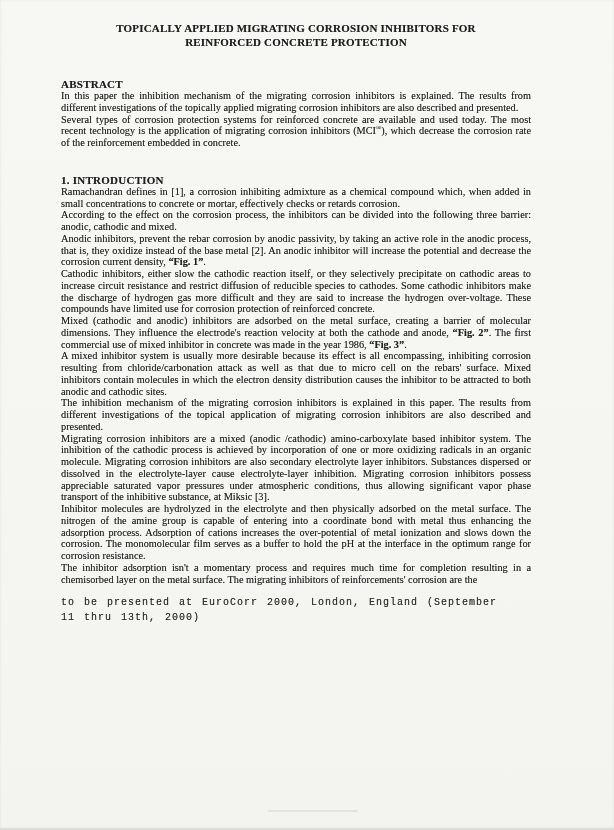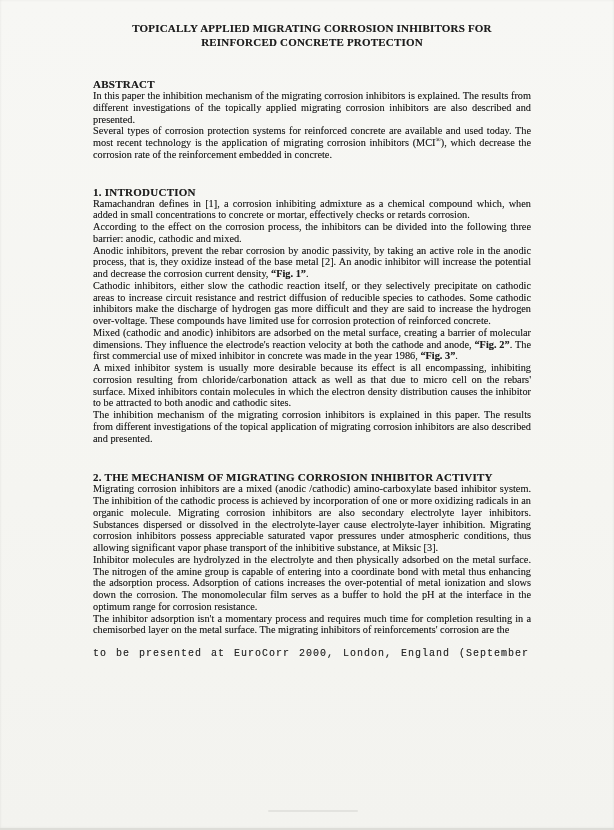--- a/index.html
+++ b/index.html
@@ -7,21 +7,21 @@
     padding: 0;
     background: #f3f3f0;
   }
   .page {
     position: relative;
     width: 614px;
     height: 830px;
     box-sizing: border-box;
     background: linear-gradient(180deg, #f7f7f4 0%, #f5f5f1 60%, #f3f3ef 100%);
     box-shadow: inset 0 -2px 3px rgba(0,0,0,0.06), inset 0 1px 2px rgba(0,0,0,0.03);
-    padding: 22px 83px 0 93px;
+    padding: 22px 83px 0 61px;
     font-family: "Liberation Serif", "DejaVu Serif", serif;
     color: #1d1d1d;
     overflow: hidden;
     text-shadow: 0 0 0.4px rgba(20,20,20,0.45);
   }
   .title {
     text-align: center;
     font-weight: bold;
     font-size: 11px;
     line-height: 13.5px;
@@ -102,26 +102,26 @@
   <div class="body-block">
     <p class="par">Ramachandran defines in [1], a corrosion inhibiting admixture as a chemical compound which, when added in small concentrations to concrete or mortar, effectively checks or retards corrosion.</p>
     <p class="par">According to the effect on the corrosion process, the inhibitors can be divided into the following three barrier: anodic, cathodic and mixed.</p>
     <p class="par"><span>Anodic inhibitors, prevent the rebar corrosion by anodic passivity, by taking an active role in the anodic process, that is, they oxidize instead of the base metal [2]. An anodic inhibitor will increase the potential and decrease the corrosion current density, </span><b>“Fig. 1”</b><span>.</span></p>
     <p class="par">Cathodic inhibitors, either slow the cathodic reaction itself, or they selectively precipitate on cathodic areas to increase circuit resistance and restrict diffusion of reducible species to cathodes. Some cathodic inhibitors make the discharge of hydrogen gas more difficult and they are said to increase the hydrogen over-voltage. These compounds have limited use for corrosion protection of reinforced concrete.</p>
     <p class="par"><span>Mixed (cathodic and anodic) inhibitors are adsorbed on the metal surface, creating a barrier of molecular dimensions. They influence the electrode's reaction velocity at both the cathode and anode, </span><b>“Fig. 2”</b><span>. The first commercial use of mixed inhibitor in concrete was made in the year 1986, </span><b>“Fig. 3”</b><span>.</span></p>
     <p class="par">A mixed inhibitor system is usually more desirable because its effect is all encompassing, inhibiting corrosion resulting from chloride/carbonation attack as well as that due to micro cell on the rebars' surface. Mixed inhibitors contain molecules in which the electron density distribution causes the inhibitor to be attracted to both anodic and cathodic sites.</p>
     <p class="par">The inhibition mechanism of the migrating corrosion inhibitors is explained in this paper. The results from different investigations of the topical application of migrating corrosion inhibitors are also described and presented.</p>
   </div>
 
-  <div class="sec-heading h-mech">2. THE MECHANISM OF MIGRATING CORROSION INHIBITOR ACTIVITY</div>
   <div class="body-block">
     <p class="par">Migrating corrosion inhibitors are a mixed (anodic /cathodic) amino-carboxylate based inhibitor system. The inhibition of the cathodic process is achieved by incorporation of one or more oxidizing radicals in an organic molecule. Migrating corrosion inhibitors are also secondary electrolyte layer inhibitors. Substances dispersed or dissolved in the electrolyte-layer cause electrolyte-layer inhibition. Migrating corrosion inhibitors possess appreciable saturated vapor pressures under atmospheric conditions, thus allowing significant vapor phase transport of the inhibitive substance, at Miksic [3].</p>
     <p class="par">Inhibitor molecules are hydrolyzed in the electrolyte and then physically adsorbed on the metal surface. The nitrogen of the amine group is capable of entering into a coordinate bond with metal thus enhancing the adsorption process. Adsorption of cations increases the over-potential of metal ionization and slows down the corrosion. The monomolecular film serves as a buffer to hold the pH at the interface in the optimum range for corrosion resistance.</p>
     <p class="par">The inhibitor adsorption isn't a momentary process and requires much time for completion resulting in a chemisorbed layer on the metal surface. The migrating inhibitors of reinforcements' corrosion are the</p>
   </div>
 
   <div class="footer-note">
     <div>to be presented at EuroCorr 2000, London, England (September</div>
+    <div>11 thru 13th, 2000)</div>
   </div>
 
   <div class="scan-smudge"></div>
   <div class="scan-edge"></div>
 </div>
 
 </body></html>

